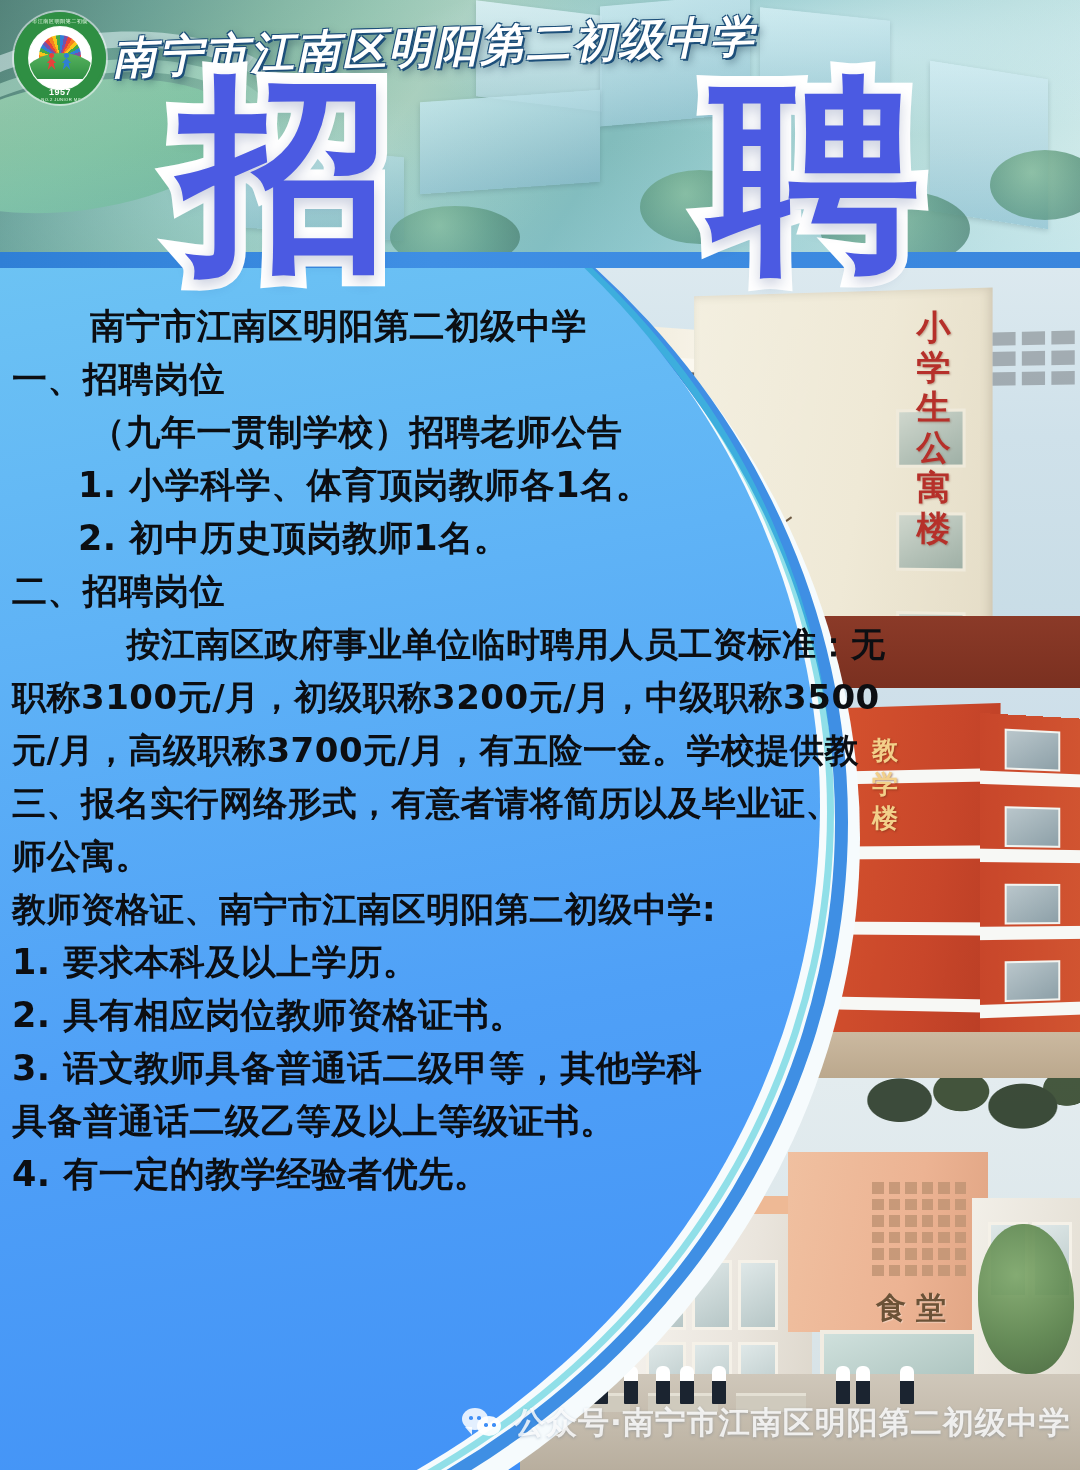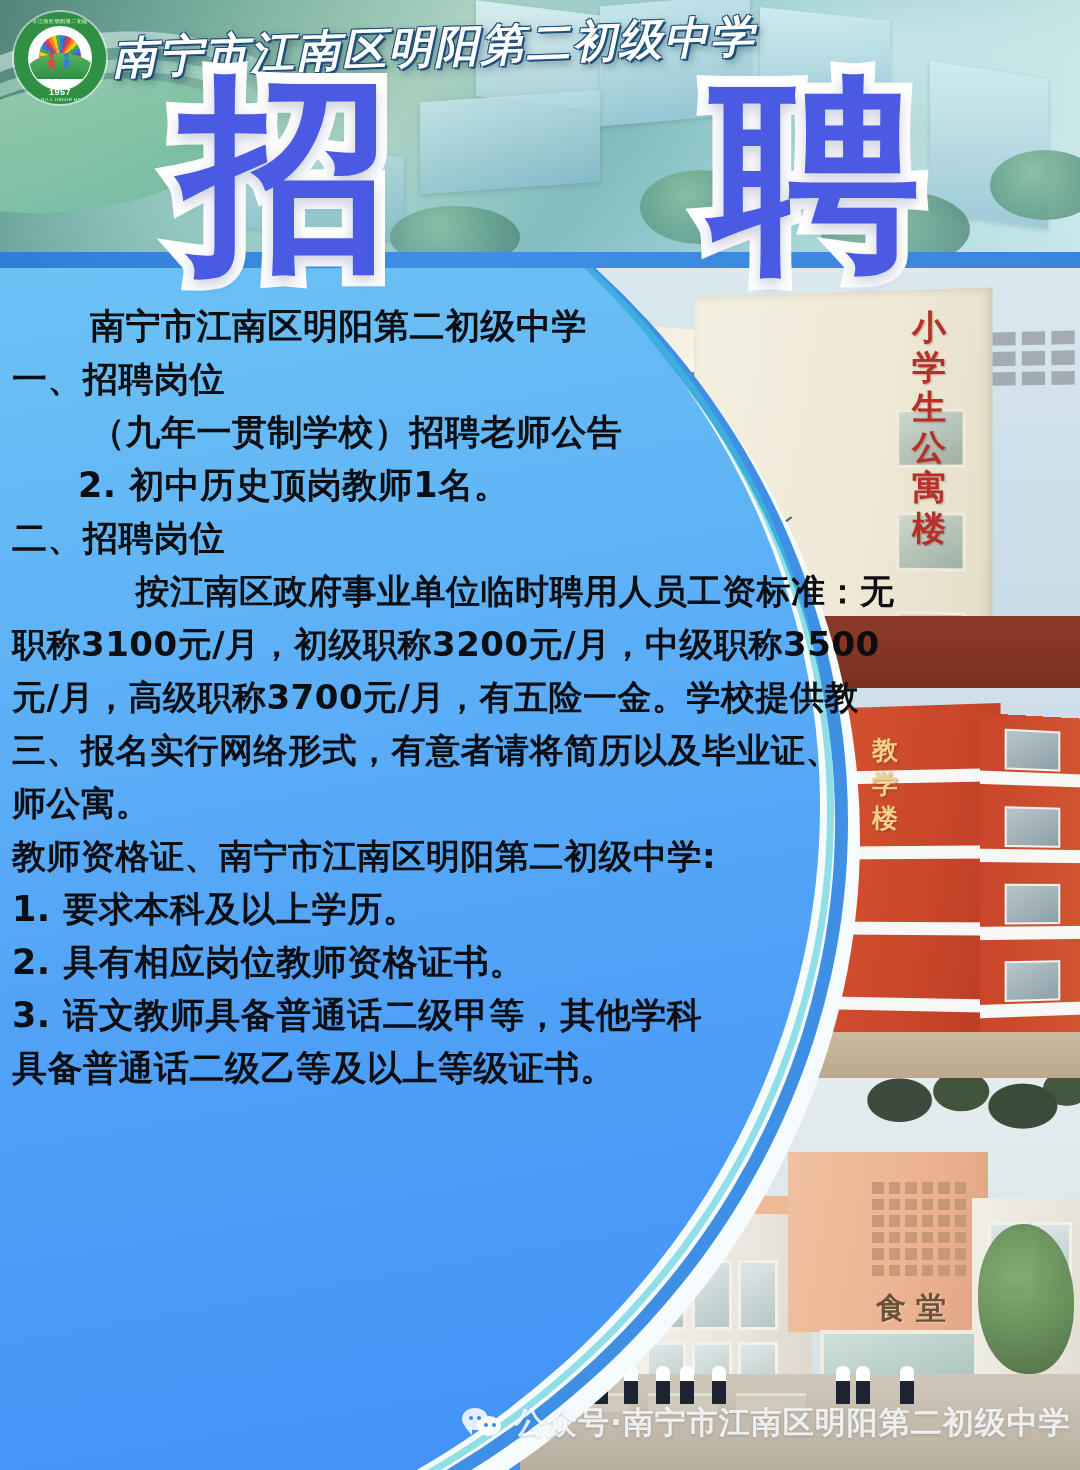--- a/index.html
+++ b/index.html
@@ -280,20 +280,21 @@
   .p1-sign {
     position: absolute; left: 392px; top: 40px;
     width: 44px;
     font-family: "Liberation Serif", "DejaVu Serif", serif;
     font-size: 34px;
     font-weight: bold;
     color: #b6302a;
     line-height: 1.18;
     letter-spacing: 1px;
     text-shadow: 1px 1px 2px rgba(120,60,40,.4);
+    text-align: center;
   }
   .p1-grid {
     position: absolute; left: 300px; top: 44px;
     width: 78px; height: 52px;
     display: grid; grid-template-columns: repeat(3, 1fr);
     grid-template-rows: repeat(3, 1fr); gap: 6px;
   }
   .p1-grid i { background: rgba(120,125,130,.55); }
   .p1-win {
     position: absolute; right: 26px;
@@ -496,21 +497,21 @@
   .line {
     font-size: 35px;
     line-height: 53px;
     font-weight: bold;
     letter-spacing: .5px;
     white-space: nowrap;
     padding-left: 12px;
   }
   .line.indent-title { padding-left: 90px; }
   .line.indent-1 { padding-left: 78px; }
-  .line.indent-2 { padding-left: 92px; margin-left: 9px; }
+  .line.indent-2 { padding-left: 92px; }
   .line.tight { font-size: 34px; }
 
   
   .footer {
     position: absolute;
     left: 462px; bottom: 26px;
     display: flex;
     align-items: center;
     gap: 12px;
     z-index: 9;
@@ -752,35 +753,37 @@
   <div class="big-title">
     <span>招</span>
     <span>聘</span>
   </div>
 
   <div class="content">
     <div class="line indent-title">南宁市江南区明阳第二初级中学</div>
     <div class="line">一、招聘岗位</div>
 
     <div class="line indent-title">（九年一贯制学校）招聘老师公告</div>
+    <div class="line indent-1">1. 小学科学、体育顶岗教师各1名。</div>
     <div class="line indent-1">2. 初中历史顶岗教师1名。</div>
 
     <div class="line">二、招聘岗位</div>
     <div class="line indent-2 tight">　按江南区政府事业单位临时聘用人员工资标准：无</div>
     <div class="line tight">职称3100元/月，初级职称3200元/月，中级职称3500</div>
     <div class="line tight">元/月，高级职称3700元/月，有五险一金。学校提供教</div>
     <div class="line tight">三、报名实行网络形式，有意者请将简历以及毕业证、</div>
 
     <div class="line tight">师公寓。</div>
     <div class="line tight">教师资格证、南宁市江南区明阳第二初级中学:</div>
 
     <div class="line">1. 要求本科及以上学历。</div>
     <div class="line">2. 具有相应岗位教师资格证书。</div>
     <div class="line">3. 语文教师具备普通话二级甲等，其他学科</div>
     <div class="line">具备普通话二级乙等及以上等级证书。</div>
+    <div class="line">4. 有一定的教学经验者优先。</div>
   </div>
 
   <div class="footer">
     <div class="wechat-icon">
       <div class="b1"></div>
       <div class="b2"></div>
       <div class="d d1"></div>
       <div class="d d2"></div>
       <div class="d d3"></div>
       <div class="d d4"></div>

